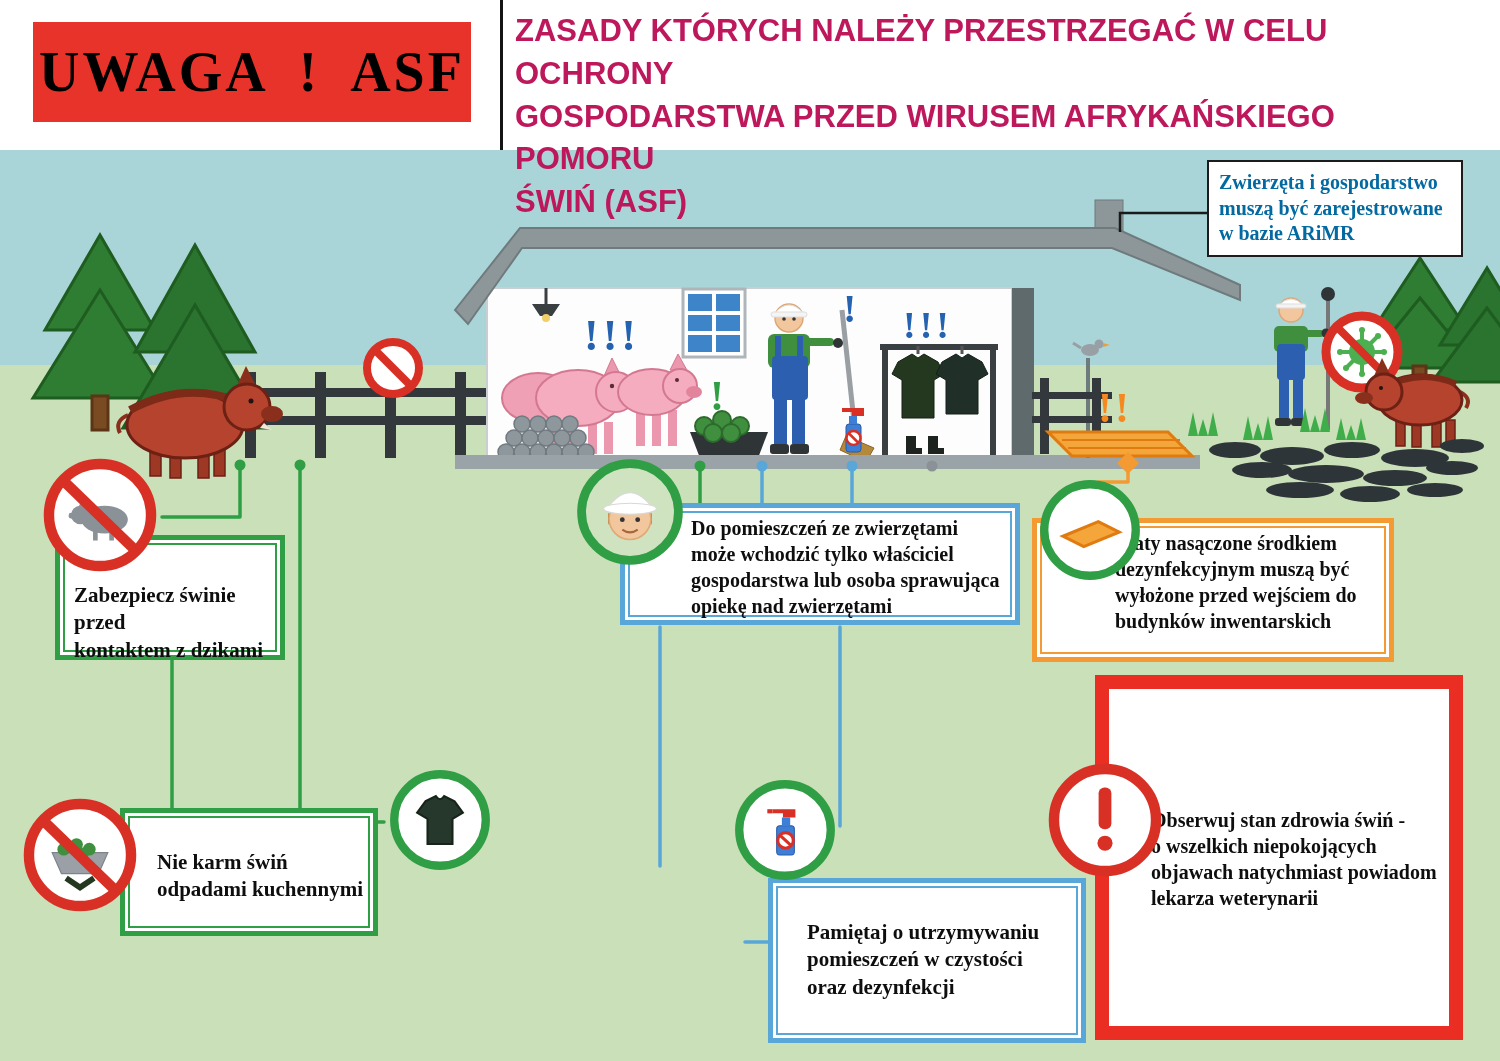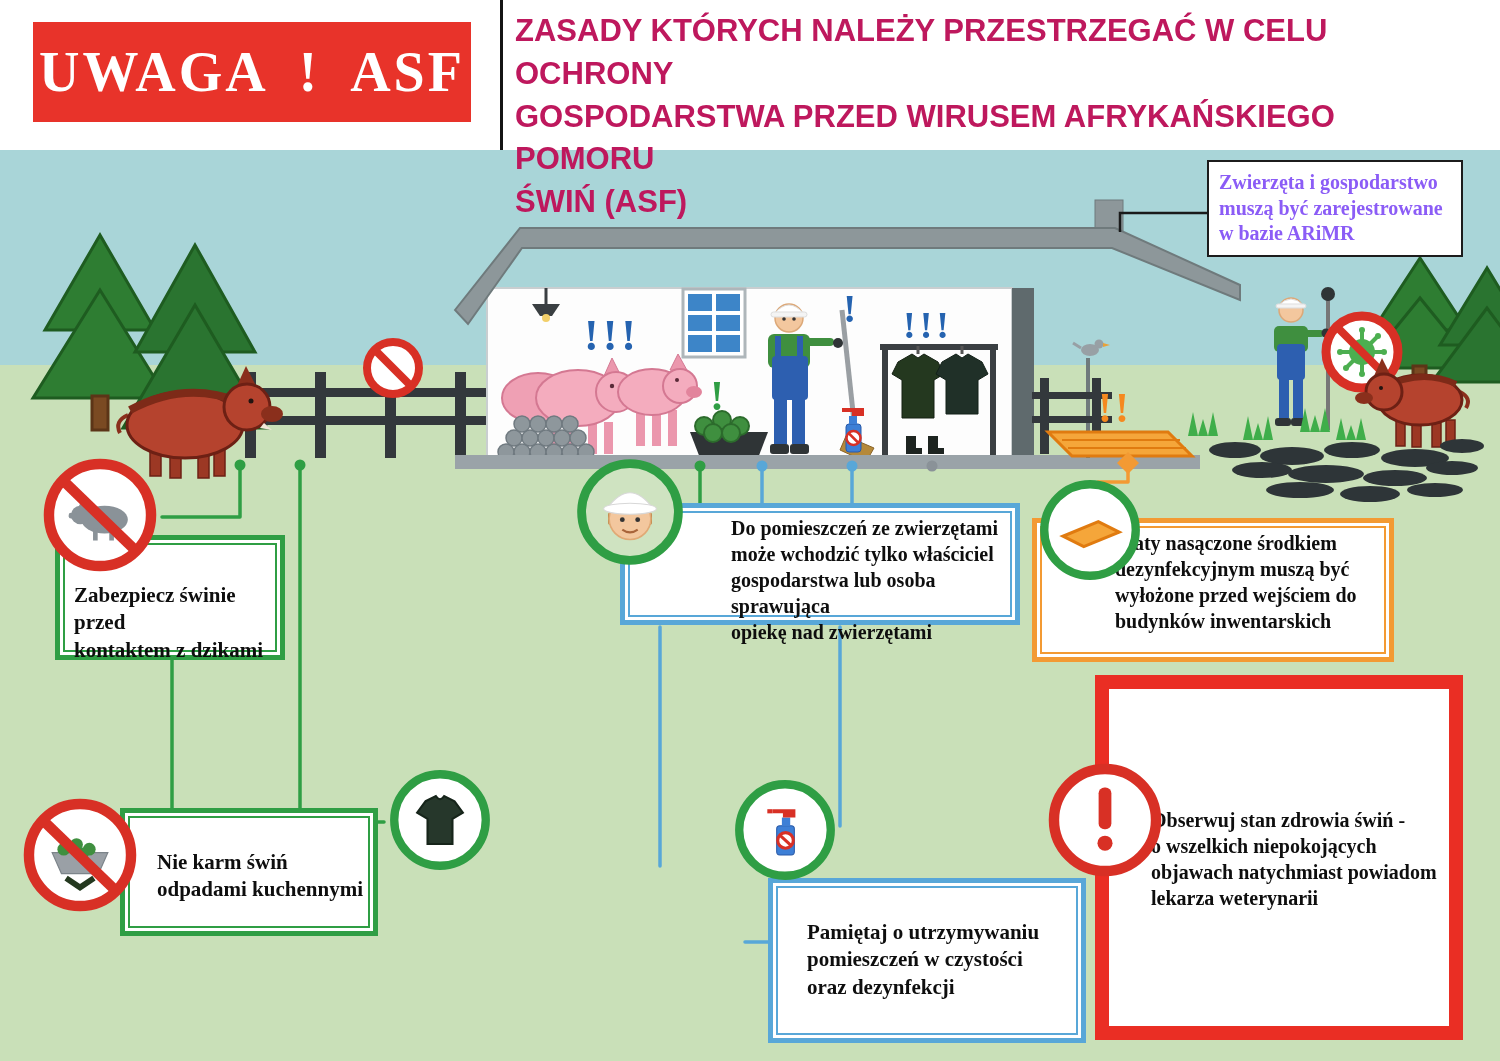--- a/index.html
+++ b/index.html
@@ -6,35 +6,35 @@
   .poster {
     position:relative; width:1500px; height:1061px; overflow:hidden;
     background:#ffffff; font-family:"Liberation Serif", serif;
   }
   .scene { position:absolute; left:0; top:0; width:1500px; height:1061px; z-index:0; }
   .scene text { font-family:"Liberation Serif", serif; font-weight:bold; }
 
   
   .banner {
     position:absolute; left:33px; top:22px; width:438px; height:100px;
-    background:#e8332a; color:#ffffff; z-index:4;
+    background:#e8332a; color:#000000; z-index:4;
     display:flex; align-items:center; justify-content:center;
     font-weight:bold; font-size:56px; letter-spacing:3px; word-spacing:16px;
     font-family:"Liberation Serif", serif;
   }
   .hdr-divider { position:absolute; left:500px; top:0; width:3px; height:150px; background:#141414; z-index:4; }
   .title {
     position:absolute; left:515px; top:10px; width:950px; z-index:4;
     font-family:"Liberation Sans", sans-serif; font-weight:bold;
     font-size:31px; line-height:1.38; color:#be185d; white-space:pre-line;
   }
   .arimr {
     position:absolute; left:1207px; top:160px; width:256px; z-index:4;
     background:#ffffff; border:2px solid #1c1c1c; padding:8px 10px;
-    font-weight:bold; font-size:20px; line-height:1.28; color:#8b5cf6;
+    font-weight:bold; font-size:20px; line-height:1.28; color:#0369a1;
     white-space:pre-line; box-sizing:border-box;
   }
 
   
   .callout { position:absolute; background:#ffffff; box-sizing:border-box; border-style:solid; border-width:5px; z-index:5; }
   .callout .inner { position:absolute; inset:3px; border:2px solid; pointer-events:none; }
   .callout.green,  .callout.green  .inner { border-color:#2f9e44;padding-left:21px; }
   .callout.blue,   .callout.blue   .inner { border-color:#58a7d8; }
   .callout.orange, .callout.orange .inner { border-color:#f39a33; }
   .callout.red { border-width:14px; border-color:#ea2e24; }
@@ -365,21 +365,21 @@
 w bazie ARiMR</div>
 
   <div class="callout green" style="left:55px; top:535px; width:230px; height:125px;">
     <div class="inner"></div>
     <div class="txt" style="left:14px; top:42px;">Zabezpiecz świnie przed
 kontaktem z dzikami</div>
   </div>
 
   <div class="callout blue" style="left:620px; top:503px; width:400px; height:122px;">
     <div class="inner"></div>
-    <div class="txt" style="left:66px; top:7px; font-size:20px;margin-left:40px;">Do pomieszczeń ze zwierzętami
+    <div class="txt" style="left:66px; top:7px; font-size:20px;">Do pomieszczeń ze zwierzętami
 może wchodzić tylko właściciel
 gospodarstwa lub osoba sprawująca
 opiekę nad zwierzętami</div>
   </div>
 
   <div class="callout orange" style="left:1032px; top:518px; width:362px; height:144px;font-family:Liberation Serif, serif;">
     <div class="inner"></div>
     <div class="txt" style="left:78px; top:7px; font-size:20px;">Maty nasączone środkiem
 dezynfekcyjnym muszą być
 wyłożone przed wejściem do

